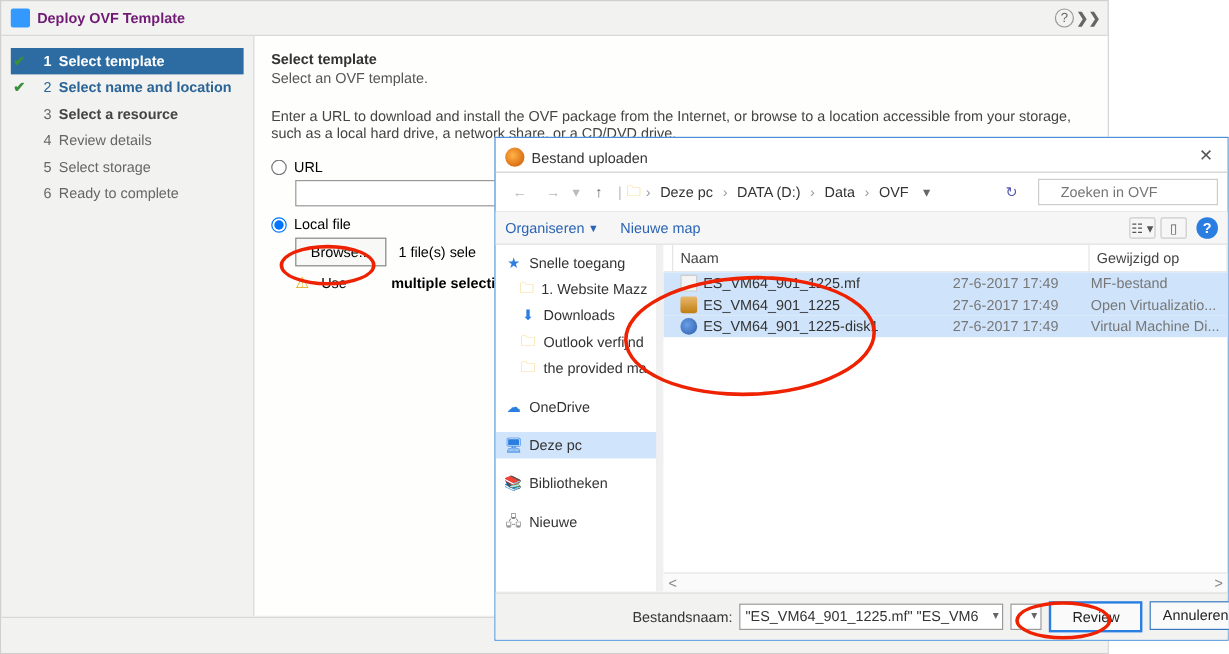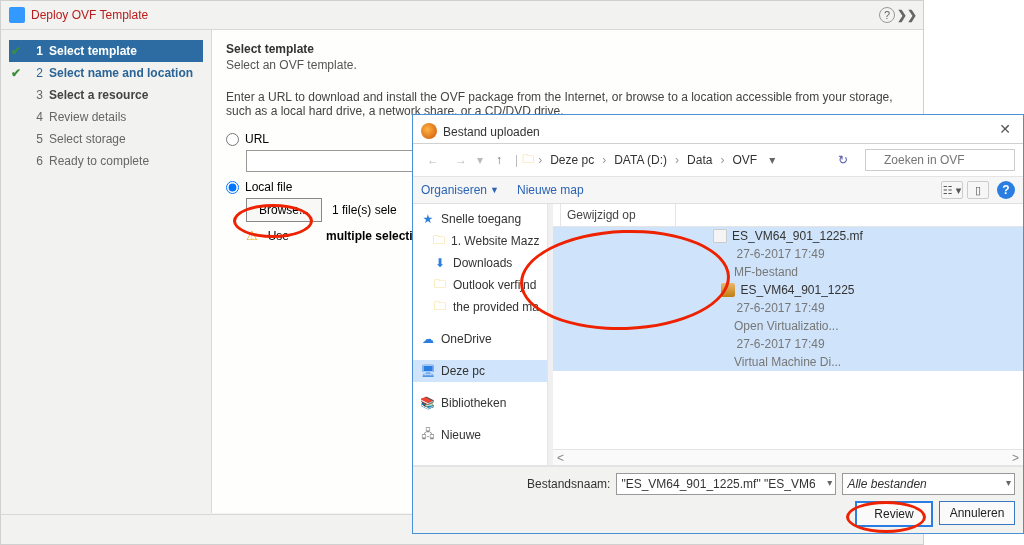--- a/index.html
+++ b/index.html
@@ -1,20 +1,20 @@
 <!DOCTYPE html>
 <html><head>
 <meta charset="utf-8">
 <style>
   * { box-sizing: border-box; margin: 0; padding: 0; font-family: Arial, sans-serif; font-size: 12px; }
   body { width: 1024px; height: 545px; position: relative; background: #fff; overflow: hidden; }
   .wizard { position: absolute; top: 0; left: 0; width: 924px; height: 545px; background: #f2f2f0; border: 1px solid #d0d0d0; }
   .wizard-title { display: flex; align-items: center; padding: 6px 8px; border-bottom: 1px solid #d8d8d6; }
   .wizard-title-icon { width: 16px; height: 16px; background: #3399ff; margin-right: 6px; display: inline-block; border-radius: 2px; }
-  .wizard-title-text { color: #b91c1c; font-weight: normal; }
+  .wizard-title-text { color: #701a75; font-weight: bold; }
   .wizard-title-spacer { flex: 1; }
   .wizard-help-icon { width:16px; height:16px; border:1px solid #999; border-radius:50%; display:flex; align-items:center; justify-content:center; color:#666; font-size:11px; margin-right:4px; cursor:pointer;}
   .wizard-forward-icon { width:16px; height:16px; color:#666; display:flex; align-items:center; justify-content:center; font-weight:bold; cursor:pointer; }
   .wizard-body { display:flex; height: calc(100% - 60px); }
   .steps { width: 210px; padding: 10px 8px; }
   .step { display:flex; align-items:center; padding:4px 2px; color:#666; gap:6px; }
   .step.done { color:#2a6496; }
   .step.current { background:#2d6ca2; color:#fff; font-weight:bold; }
   .check-icon { width:14px; color:#3a8f3a; font-weight:bold; }
   .step-num { width:12px; text-align:right; }
@@ -66,31 +66,31 @@
   .book-icon { color:#2a7de1; }
   .net-icon { color:#888; }
   .split-handle { width:5px; background:#f0f0f0; cursor:col-resize; }
   .file-pane { flex:1; display:flex; flex-direction:column; background:#fff; }
   .file-head { display:flex; border-bottom:1px solid #e4e4e4; font-size:12px; color:#444; background:#fff; }
   .file-head > div:first-child { width:8px; border-right:1px solid #e4e4e4;}
   .col-name { flex:1; padding:4px 6px; border-right:1px solid #e4e4e4; cursor:pointer;}
   .col-date { width:115px; padding:4px 6px;border-right:1px solid #e4e4e4; cursor:pointer;}
   .col-type { width:120px; padding:4px 6px; cursor:pointer;}
   .file-row { display:flex; align-items:center; font-size:12px; }
-  .file-row.selected { background:#cfe4fb;flex-direction:column; }
+  .file-row.selected { background:#cfe4fb; }
   .file-row > .spacer-col { width:8px; }
   .file-name-cell { flex:1; display:flex; align-items:center; gap:5px; padding:2px 6px; color:#333; }
   .file-date-cell { width:115px; padding:2px 6px; color:#777; }
   .file-type-cell { width:120px; padding:2px 6px; color:#777; white-space:nowrap; overflow:hidden; text-overflow:ellipsis;}
   .file-icon-plain { width:14px; height:14px; background:#f4f4f4; border:1px solid #ccc; border-radius:1px; }
   .file-icon-box { width:14px; height:14px; background:linear-gradient(#e9b96e,#c17d11); border-radius:2px; }
   .file-icon-disk { width:14px; height:14px; border-radius:50%; background:radial-gradient(circle at 40% 40%, #6aa0e8, #2a5ca8); }
   .scroll-h { height:16px; border-top:1px solid #e4e4e4; background:#fafafa; display:flex; align-items:center; }
   .scroll-h .caret { padding:0 4px; color:#888; cursor:pointer; }
-  .dialog-bottom { padding:6px 8px; border-top:1px solid #e4e4e4; background:#f2f2f0; display:flex; flex-direction:column; gap:6px; }
+  .dialog-bottom { padding:6px 8px; border-top:1px solid #e4e4e4; background:#f2f2f0; display:flex; gap:6px; }
   .bt-row1 { display:flex; align-items:center; gap:6px; }
   .filename-label { color:#333; }
   .filename-combo { flex:0 0 220px; height:22px; border:1px solid #999; padding:0 20px 0 4px; color:#333; position:relative; background:#fff; }
   .filter-combo { flex:1; height:22px; border:1px solid #999; padding:0 20px 0 4px; background:#fff; color:#333; position:relative;font-style:italic; }
   .combo-wrap { position:relative; }
   .combo-caret { position:absolute; right:4px; top:4px; color:#666; font-size:10px; }
   .bt-row2 { display:flex; justify-content:flex-end; gap:6px; }
   .dlg-btn { width:76px; height:24px; border:1px solid #3a78c2; background:#fafafa; cursor:pointer; color:#222; display:flex; align-items:center; justify-content:center; }
   .dlg-btn.open { border:2px solid #2a7de1; width:78px; height:26px; }
   .wizard-footer { position:absolute; left:0; bottom:0; height:30px; width:100%; border-top:1px solid #d8d8d6; background:#f2f2f0; }
@@ -248,20 +248,21 @@
       </div>
       <div class="side-item heading" style="margin-top:10px;">
         <span class="side-icon net-icon">🖧</span>
         <span>Nieuwe</span>
       </div>
     </div>
     <div class="split-handle"></div>
     <div class="file-pane">
       <div class="file-head">
         <div></div>
+        <div class="col-name">Naam</div>
         <div class="col-date">Gewijzigd op</div>
       </div>
       <div class="file-row selected">
         <div class="spacer-col"></div>
         <div class="file-name-cell">
           <span class="file-icon-plain"></span>
           <span>ES_VM64_901_1225.mf</span>
         </div>
         <div class="file-date-cell">27-6-2017 17:49</div>
         <div class="file-type-cell">MF-bestand</div>
@@ -270,20 +271,24 @@
         <div class="spacer-col"></div>
         <div class="file-name-cell">
           <span class="file-icon-box"></span>
           <span>ES_VM64_901_1225</span>
         </div>
         <div class="file-date-cell">27-6-2017 17:49</div>
         <div class="file-type-cell">Open Virtualizatio...</div>
       </div>
       <div class="file-row selected">
         <div class="spacer-col"></div>
+        <div class="file-name-cell">
+          <span class="file-icon-disk"></span>
+          <span>ES_VM64_901_1225-disk1</span>
+        </div>
         <div class="file-date-cell">27-6-2017 17:49</div>
         <div class="file-type-cell">Virtual Machine Di...</div>
       </div>
       <div style="flex:1"></div>
       <div class="scroll-h">
         <span class="caret">&lt;</span>
         <span style="flex:1"></span>
         <span class="caret">&gt;</span>
       </div>
     </div>

